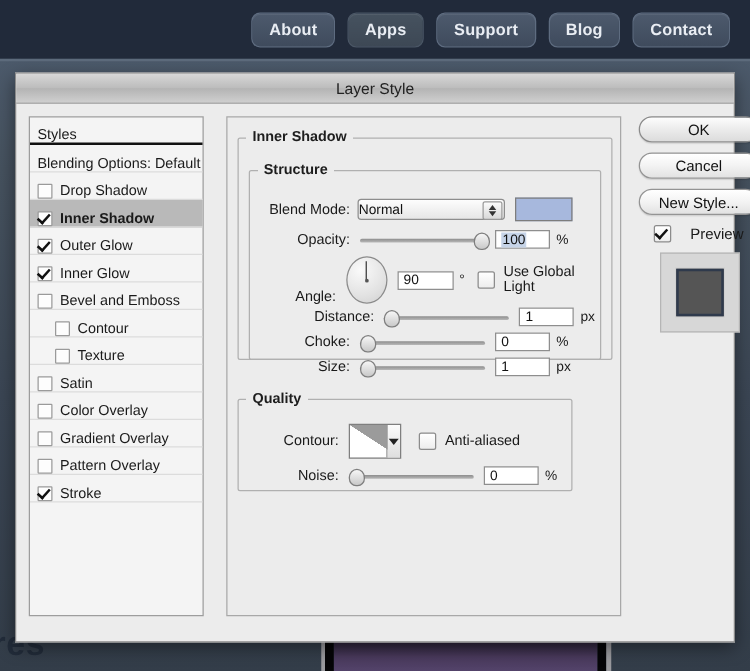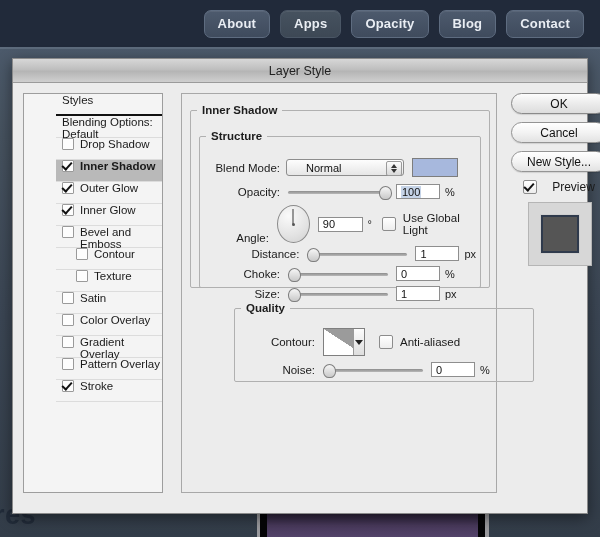--- a/index.html
+++ b/index.html
@@ -80,25 +80,24 @@
   #title-text { font-size:12.5px; color:#222; }
 
   #dlg-body { position:relative; width:100%; height:431px; }
 
   
   #styles-panel {
     position:absolute; left:10px; top:10px; width:140px; height:400px;
     background:#f4f4f4; border:1px solid #9d9d9d; box-sizing:border-box;
   }
   .style-row {
-    height:22px; display:flex; align-items:flex-start;
+    height:22px; display:flex; align-items:flex-end;
     padding-left:6px; box-sizing:border-box;
     font-size:11.5px; color:#1a1a1a;
     border-bottom:1px solid #dcdcdc;
-    margin-left:32px;
   }
   .style-row.header { font-size:11.5px; border-bottom:none; }
   .style-row.divider-under { border-bottom:2px solid #111; }
   .style-row.selected { background:#b9b9b9; font-weight:bold; }
   .style-row.indent { padding-left:20px; }
   .style-row.nocheck { padding-left:6px; }
 
   .cbx {
     width:10px; height:10px; margin-right:6px;
     border:1px solid #9a9a9a; background:#fdfdfd; flex:0 0 auto;
@@ -121,30 +120,30 @@
   fieldset.grp {
     border:1px solid #b0b0b0; border-radius:2px;
     margin:0; padding:0; position:absolute; box-sizing:border-box;
   }
   fieldset.grp > legend {
     font-size:11.5px; font-weight:bold; color:#1d1d1d;
     padding:0 5px; margin-left:6px;
   }
   #grp-inner { left:8px; top:10px; width:300px; height:184px; }
   #grp-structure { left:8px; top:14px; width:282px; height:158px; }
-  #grp-quality { left:8px; top:208px; width:300px; height:80px;margin-left:44px; }
+  #grp-quality { left:8px; top:219px; width:268px; height:80px; }
 
   .row { position:absolute; display:flex; align-items:center; }
   .lbl { font-size:11.5px; color:#1a1a1a; text-align:right; }
 
   .select-box {
     height:17px; border:1px solid #8d8d8d; border-radius:3px;
     background:linear-gradient(180deg,#fdfdfd 0%, #e6e6e6 100%);
     display:flex; align-items:center; position:relative;
-    padding-left:19px; box-sizing:border-box;
+    padding-left:0; box-sizing:border-box;
     font-size:11px; color:#111;
   }
   .select-arrows {
     position:absolute; right:1px; top:1px; width:14px; height:13px;
     background:linear-gradient(180deg,#fbfbfb 0%,#d9d9d9 100%);
     border:1px solid #9a9a9a; border-radius:2px;
     display:flex; flex-direction:column; align-items:center; justify-content:center;
   }
   .select-arrows i { display:block; width:0;height:0; }
   .select-arrows i.up { border-left:3px solid transparent;border-right:3px solid transparent;border-bottom:4px solid #333; margin-bottom:1px;}
@@ -255,21 +254,21 @@
 <div id="bottom-word">res</div>
 <div id="purple-thumb"></div>
 <div class="thumb-bar" id="tb-l1"></div>
 <div class="thumb-bar" id="tb-l2"></div>
 <div class="thumb-bar" id="tb-r1"></div>
 <div class="thumb-bar" id="tb-r2"></div>
 
 <nav id="topnav">
     <div class="nav-btn">About</div>
     <div class="nav-btn plain">Apps</div>
-    <div class="nav-btn">Opacity</div>
+    <div class="nav-btn">Support</div>
     <div class="nav-btn">Blog</div>
     <div class="nav-btn">Contact</div>
   </nav>
 
 <section id="dialog">
 
   <div id="titlebar">
     <span id="title-text">Layer Style</span>
   </div>
 

